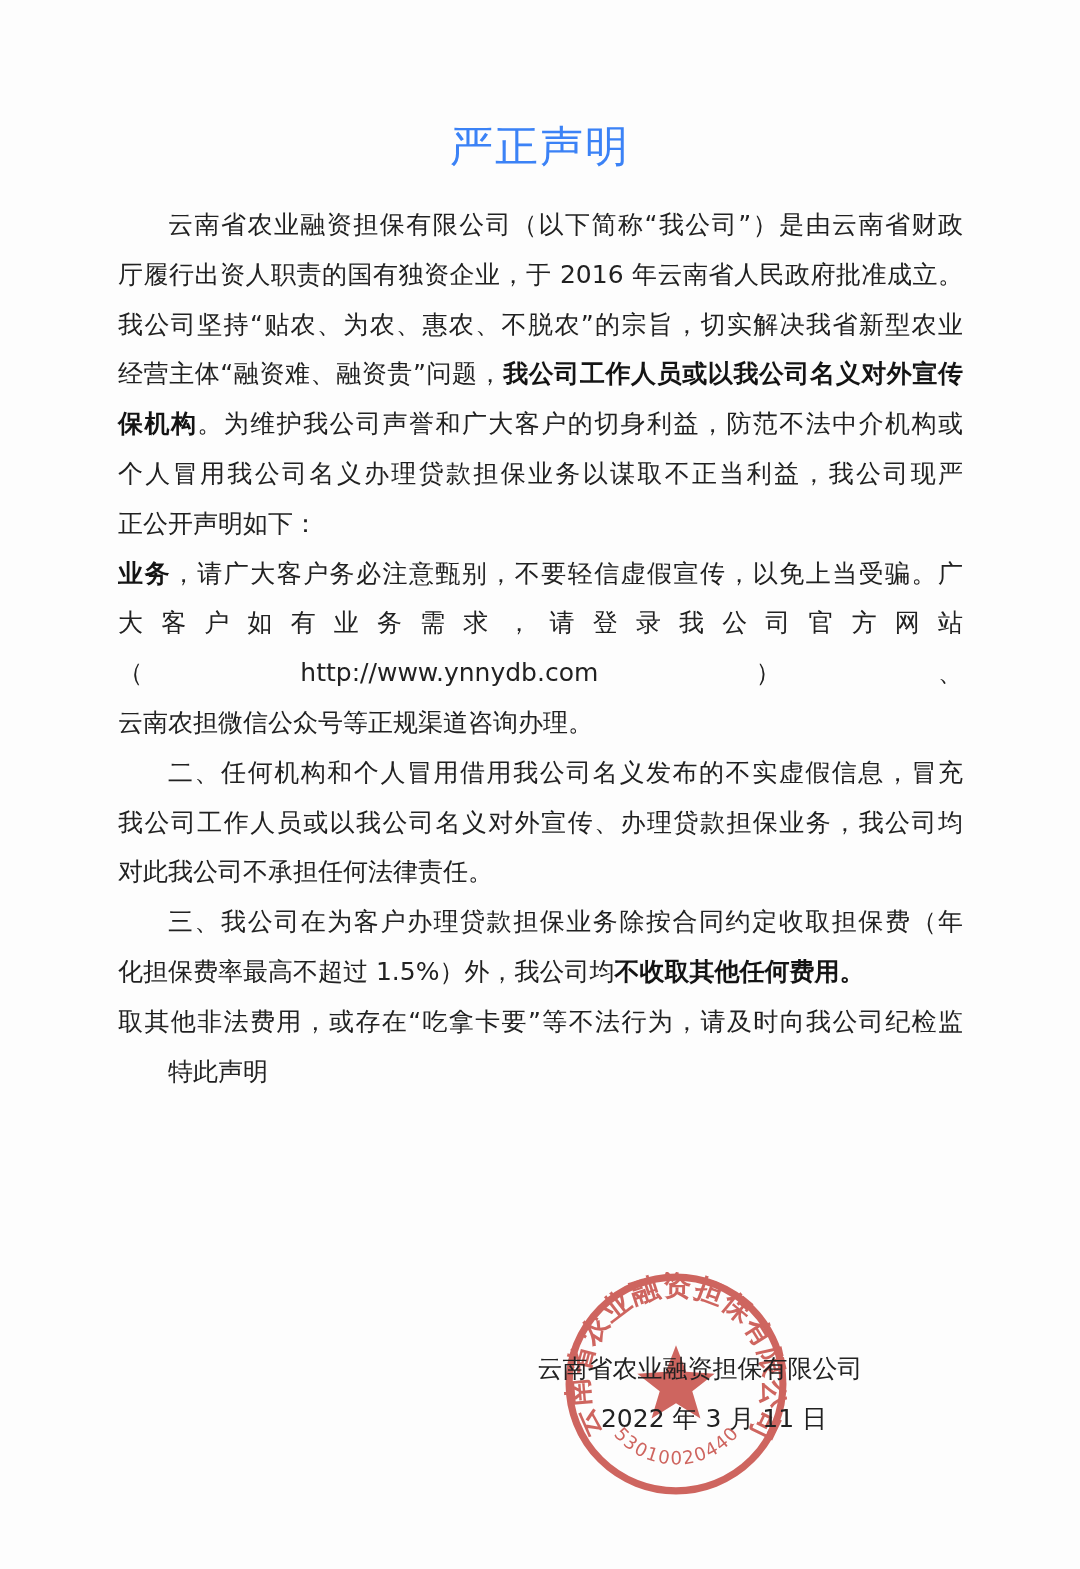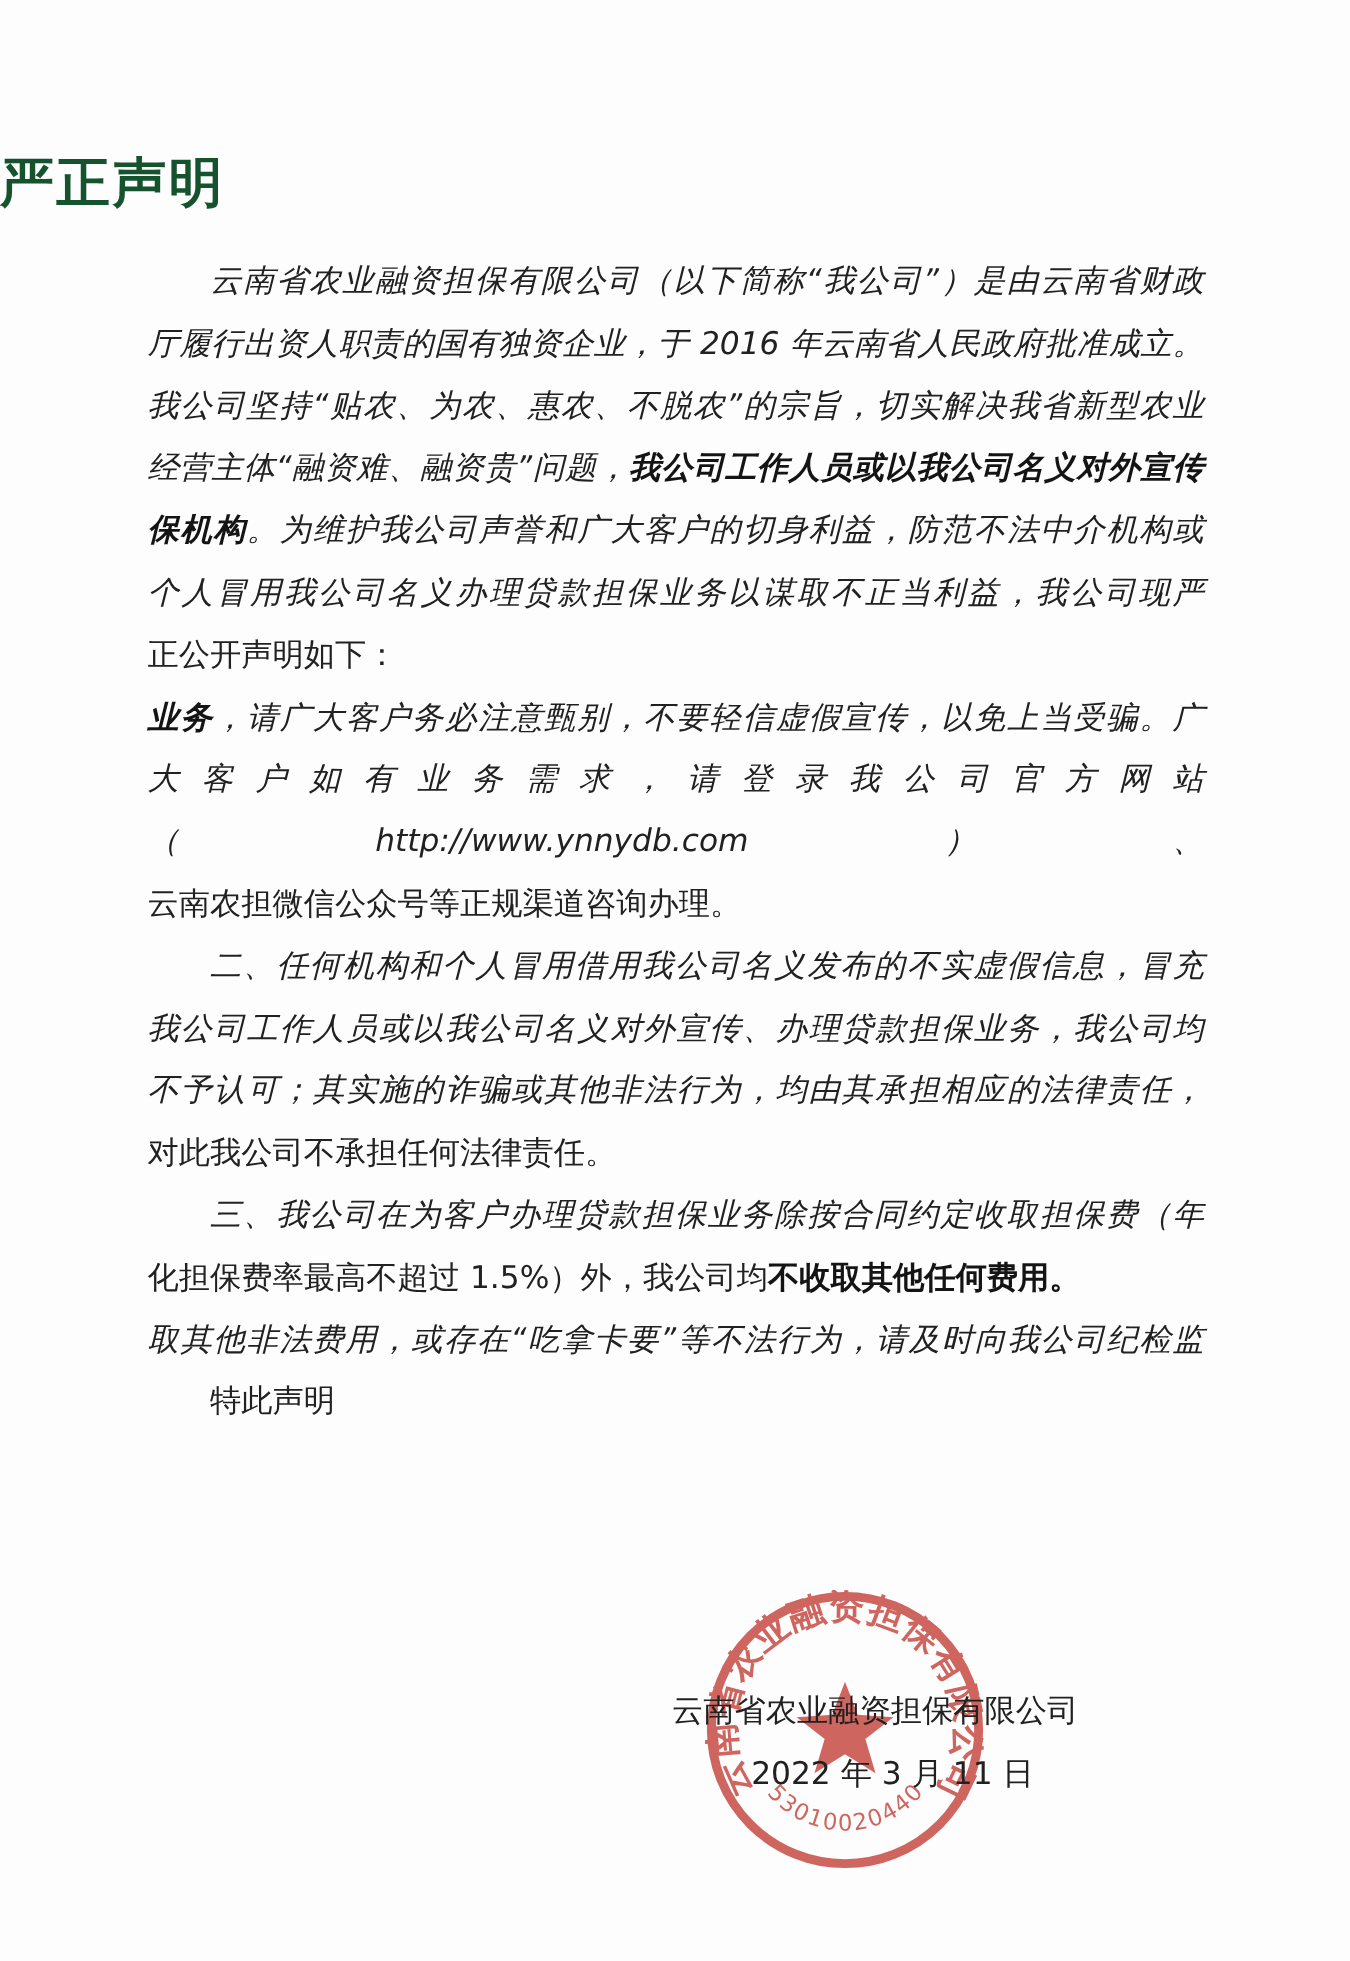--- a/index.html
+++ b/index.html
@@ -7,31 +7,31 @@
     width:1080px; height:1569px;
     background:#fdfdfd;
     position:relative;
     overflow:hidden;
     font-family:"DejaVu Sans","Liberation Sans",sans-serif;
     color:#1f1f1f;
   }
   .page { position:absolute; inset:0; }
   .doc-title {
     position:absolute; top:118px; left:0; width:100%;
-    text-align:left;
-    font-size:43px; font-weight:700; letter-spacing:2px;
-    color:#14532d;
+    text-align:center;
+    font-size:43px; font-weight:400; letter-spacing:2px;
+    color:#3b82f6;
   }
   .body-lines {
     position:absolute; top:200px; left:118px; width:845px;
     font-size:25px; line-height:49.8px;
     color:#212121;
   }
   .line { white-space:nowrap; }
-  .line.j { white-space:normal; text-align:justify; text-align-last:justify;font-style:italic; }
+  .line.j { white-space:normal; text-align:justify; text-align-last:justify; }
   .line.ind { text-indent:50px; }
   .line .b { font-weight:700; color:#141414; }
   .signature {
     position:absolute; top:1344px; left:420px; width:560px;
     font-size:25px; line-height:49.8px;
     text-align:center; color:#212121; z-index:3;
   }
   .signature .date-line { text-indent:28px; }
   .seal {
     position:absolute; left:564px; top:1272px;
@@ -55,21 +55,20 @@
       <div class="line j"><span>我公司坚持“贴农、为农、惠农、不脱农”的宗旨，切实解决我省新型农业</span></div>
       <div class="line j"><span>经营主体“融资难、融资贵”问题，</span><span class="b">我公司工作人员或以我公司名义对外宣传</span></div>
       <div class="line j"><span class="b">保机构</span><span>。为维护我公司声誉和广大客户的切身利益，防范不法中介机构或</span></div>
       <div class="line j"><span>个人冒用我公司名义办理贷款担保业务以谋取不正当利益，我公司现严</span></div>
       <div class="line"><span>正公开声明如下：</span></div>
       <div class="line j"><span class="b">业务</span><span>，请广大客户务必注意甄别，不要轻信虚假宣传，以免上当受骗。广</span></div>
       <div class="line j"><span>大客户如有业务需求，请登录我公司官方网站（http://www.ynnydb.com）、</span></div>
       <div class="line"><span>云南农担微信公众号等正规渠道咨询办理。</span></div>
       <div class="line j ind"><span>二、任何机构和个人冒用借用我公司名义发布的不实虚假信息，冒充</span></div>
       <div class="line j"><span>我公司工作人员或以我公司名义对外宣传、办理贷款担保业务，我公司均</span></div>
-      <div class="line j"><span>不予认可；其实施的诈骗或其他非法行为，均由其承担相应的法律责任，</span></div>
       <div class="line"><span>对此我公司不承担任何法律责任。</span></div>
       <div class="line j ind"><span>三、我公司在为客户办理贷款担保业务除按合同约定收取担保费（年</span></div>
       <div class="line"><span>化担保费率最高不超过 1.5%）外，我公司均</span><span class="b">不收取其他任何费用。</span></div>
       <div class="line j"><span>取其他非法费用，或存在“吃拿卡要”等不法行为，请及时向我公司纪检监</span></div>
       <div class="line ind"><span>特此声明</span></div>
     </div>
 
   <svg class="seal" viewBox="0 0 220 220">
     <defs>
       <path id="arcTop" d="M 39,160 A 87,87 0 1 1 181,160" fill="none"></path>

